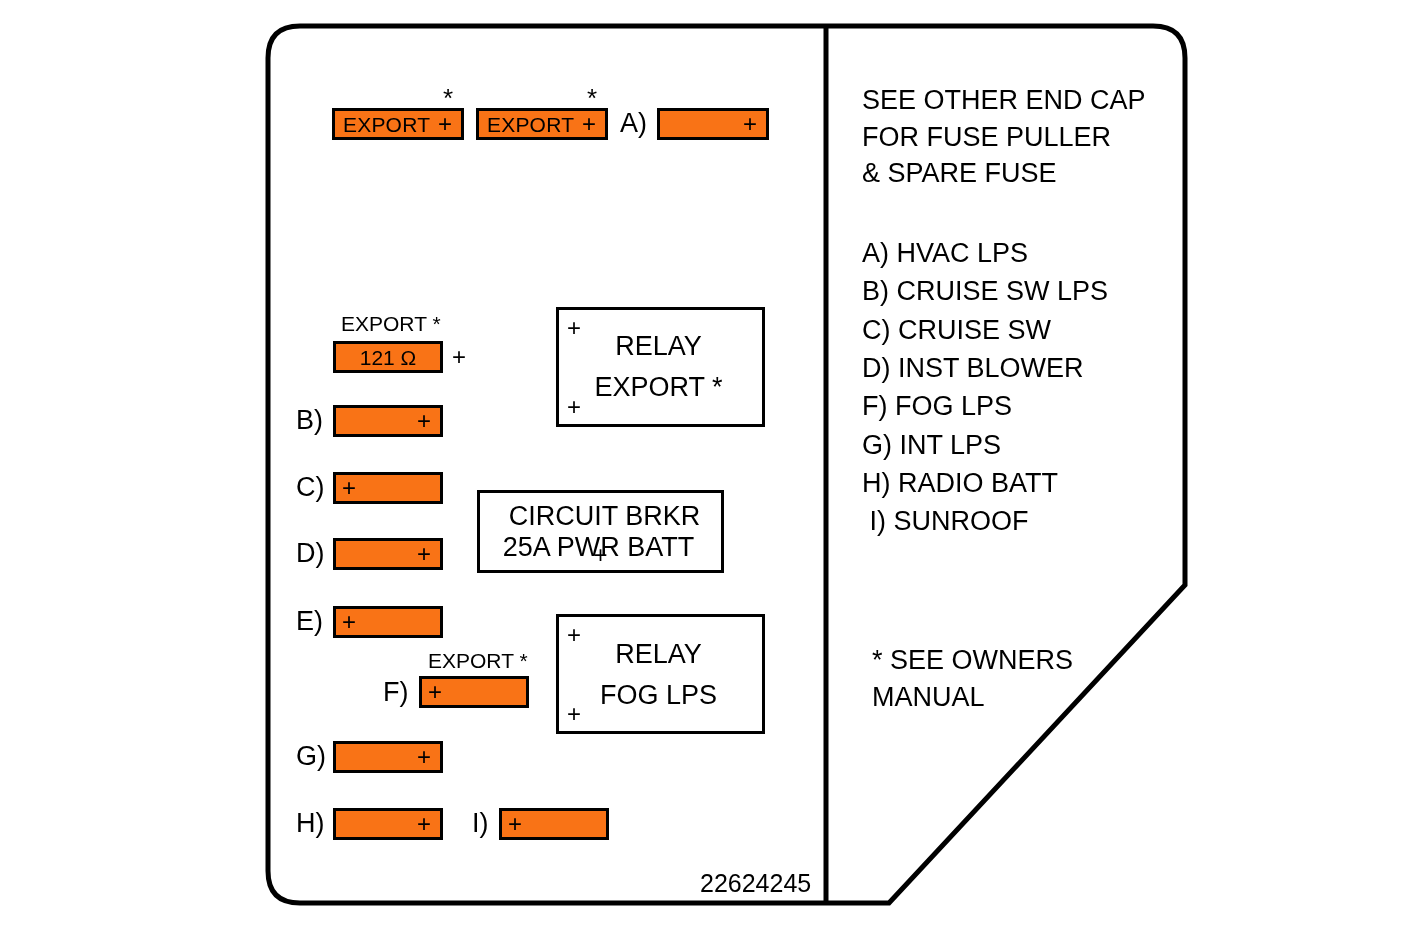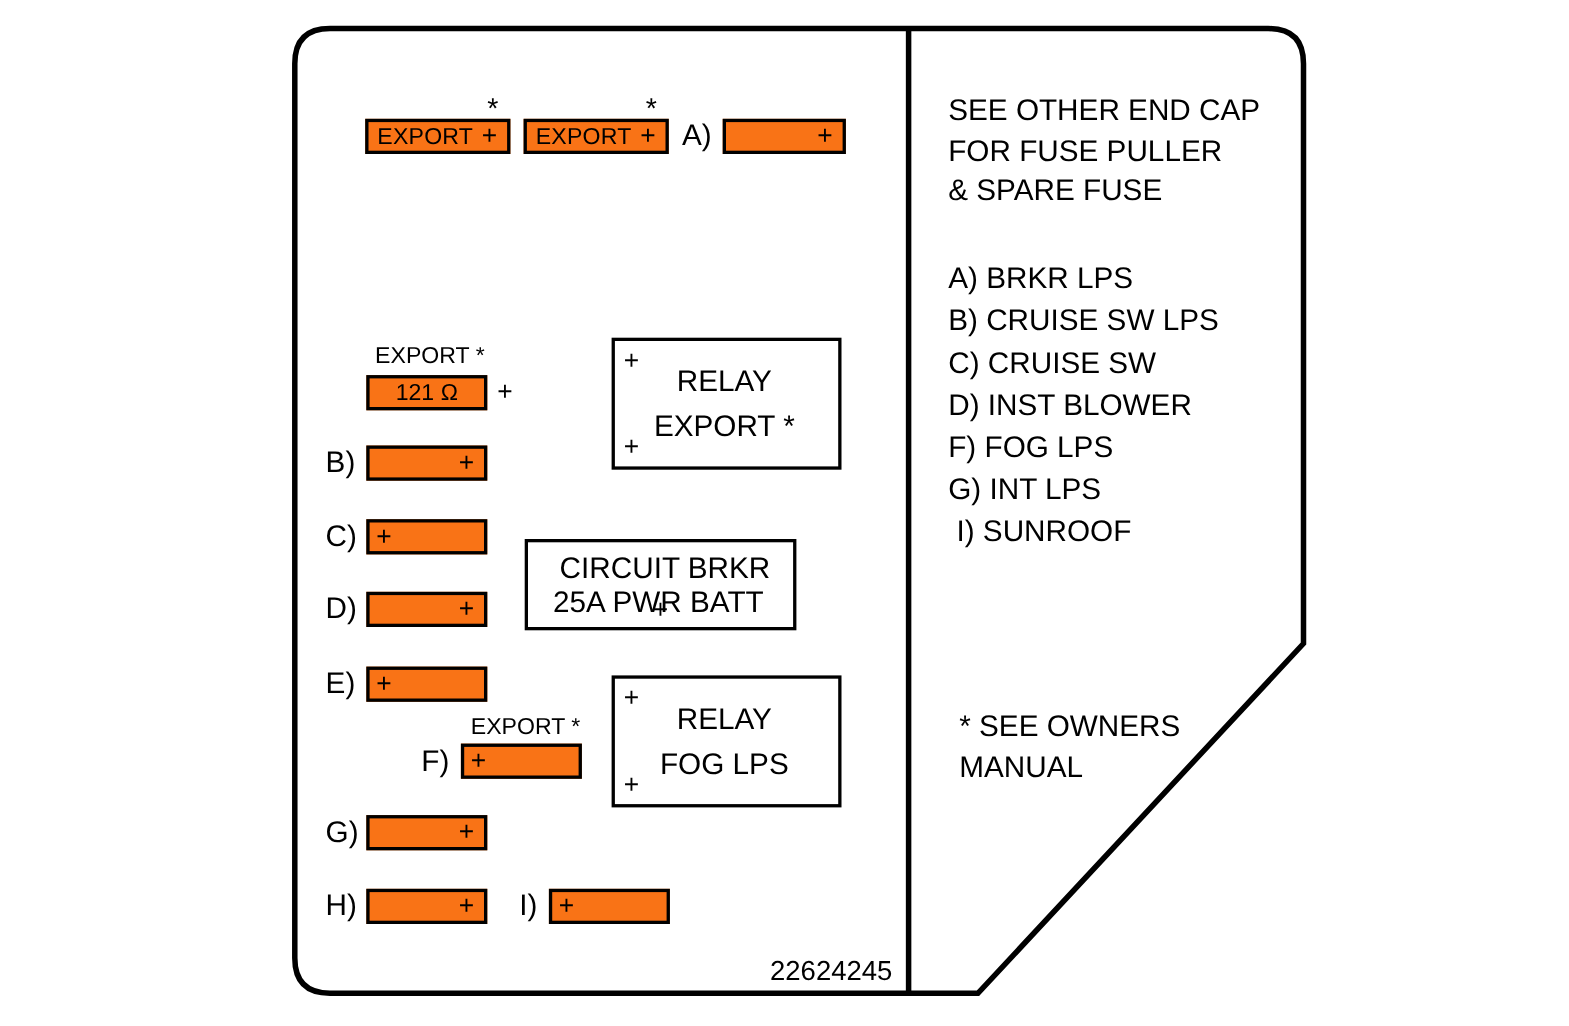--- a/index.html
+++ b/index.html
@@ -245,25 +245,26 @@
     <span class="b-text" style="top:63px;">FOG LPS</span>
   </div>
 
   <div class="partnum" style="left:700px; top:871px;">22624245</div>
 
   <div class="rtext" style="left:862px; top:82px;">SEE OTHER END CAP
 FOR FUSE PULLER
 &amp; SPARE FUSE</div>
 
   <div class="rlist" style="left:862px; top:234px;">
-    <div>A) BRKR LPS</div>
+    <div>A) HVAC LPS</div>
     <div>B) CRUISE SW LPS</div>
     <div>C) CRUISE SW</div>
     <div>D) INST BLOWER</div>
     <div>F) FOG LPS</div>
     <div>G) INT LPS</div>
+    <div>H) RADIO BATT</div>
     <div> I) SUNROOF</div>
   </div>
 
   <div class="rtext" style="left:872px; top:642px;">* SEE OWNERS
  MANUAL</div>
 
 </div>
 
 </body></html>

